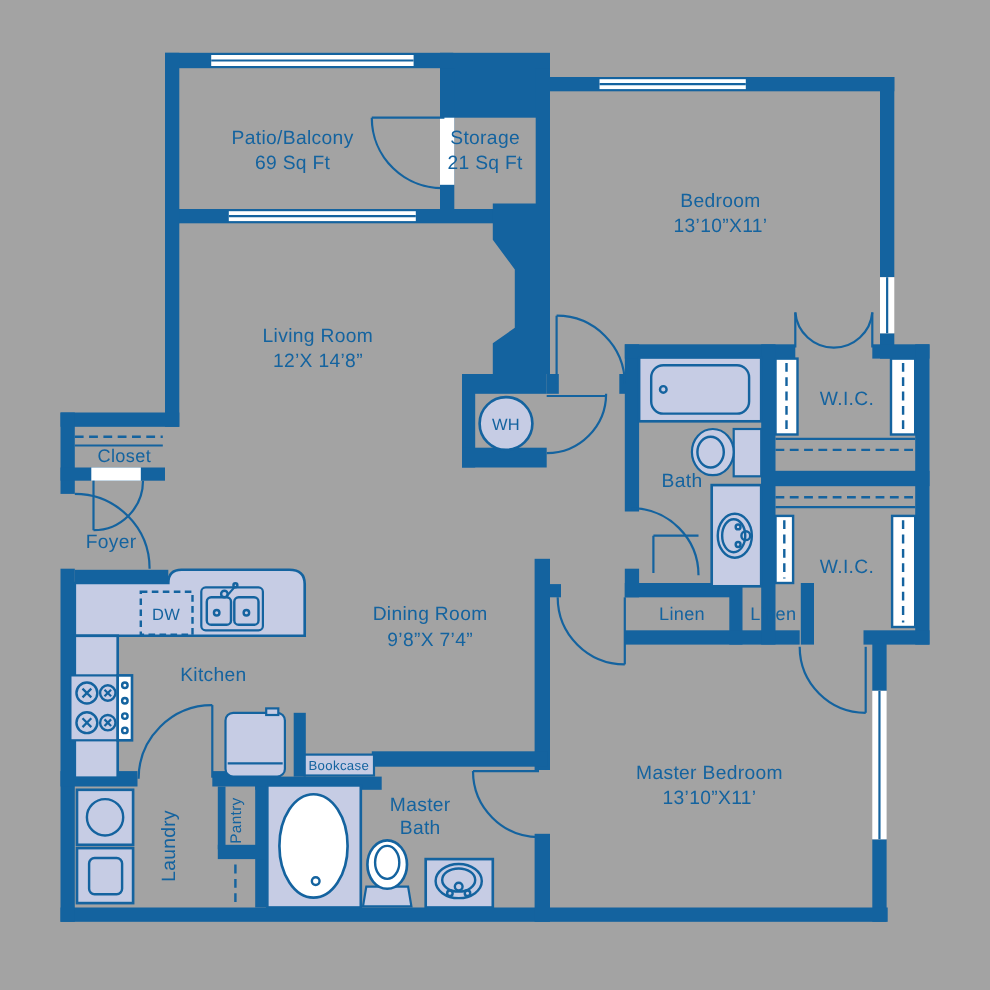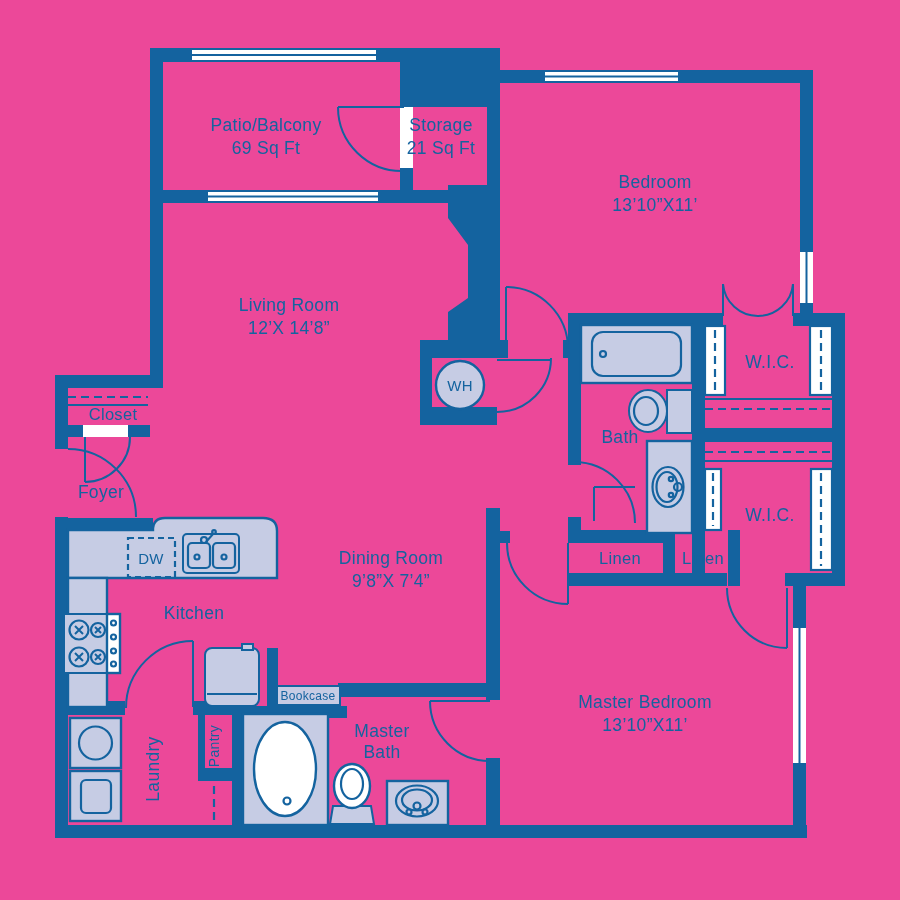--- a/index.html
+++ b/index.html
@@ -1,16 +1,16 @@
 <!DOCTYPE html>
 <html><head>
 <meta charset="utf-8">
 <style>
   html,body{margin:0;padding:0;background:#ffffff;}
-  .stage{width:900px;height:900px;position:relative;background:#ec4899;overflow:hidden;}
+  .stage{width:900px;height:900px;position:relative;background:#a3a3a3;overflow:hidden;}
   svg{display:block;}
   text{font-family:"Liberation Sans","DejaVu Sans",sans-serif;fill:#14639F;letter-spacing:.3px;}
   .t17{font-size:17.5px;}
   .t16{font-size:16.5px;}
   .t15{font-size:15px;}
   .t14{font-size:14px;}
   .t12{font-size:12px;}
   .wall{fill:#14639F;stroke:none;}
   .win{fill:#ffffff;}
   .ln{stroke:#14639F;stroke-width:2;fill:none;}

